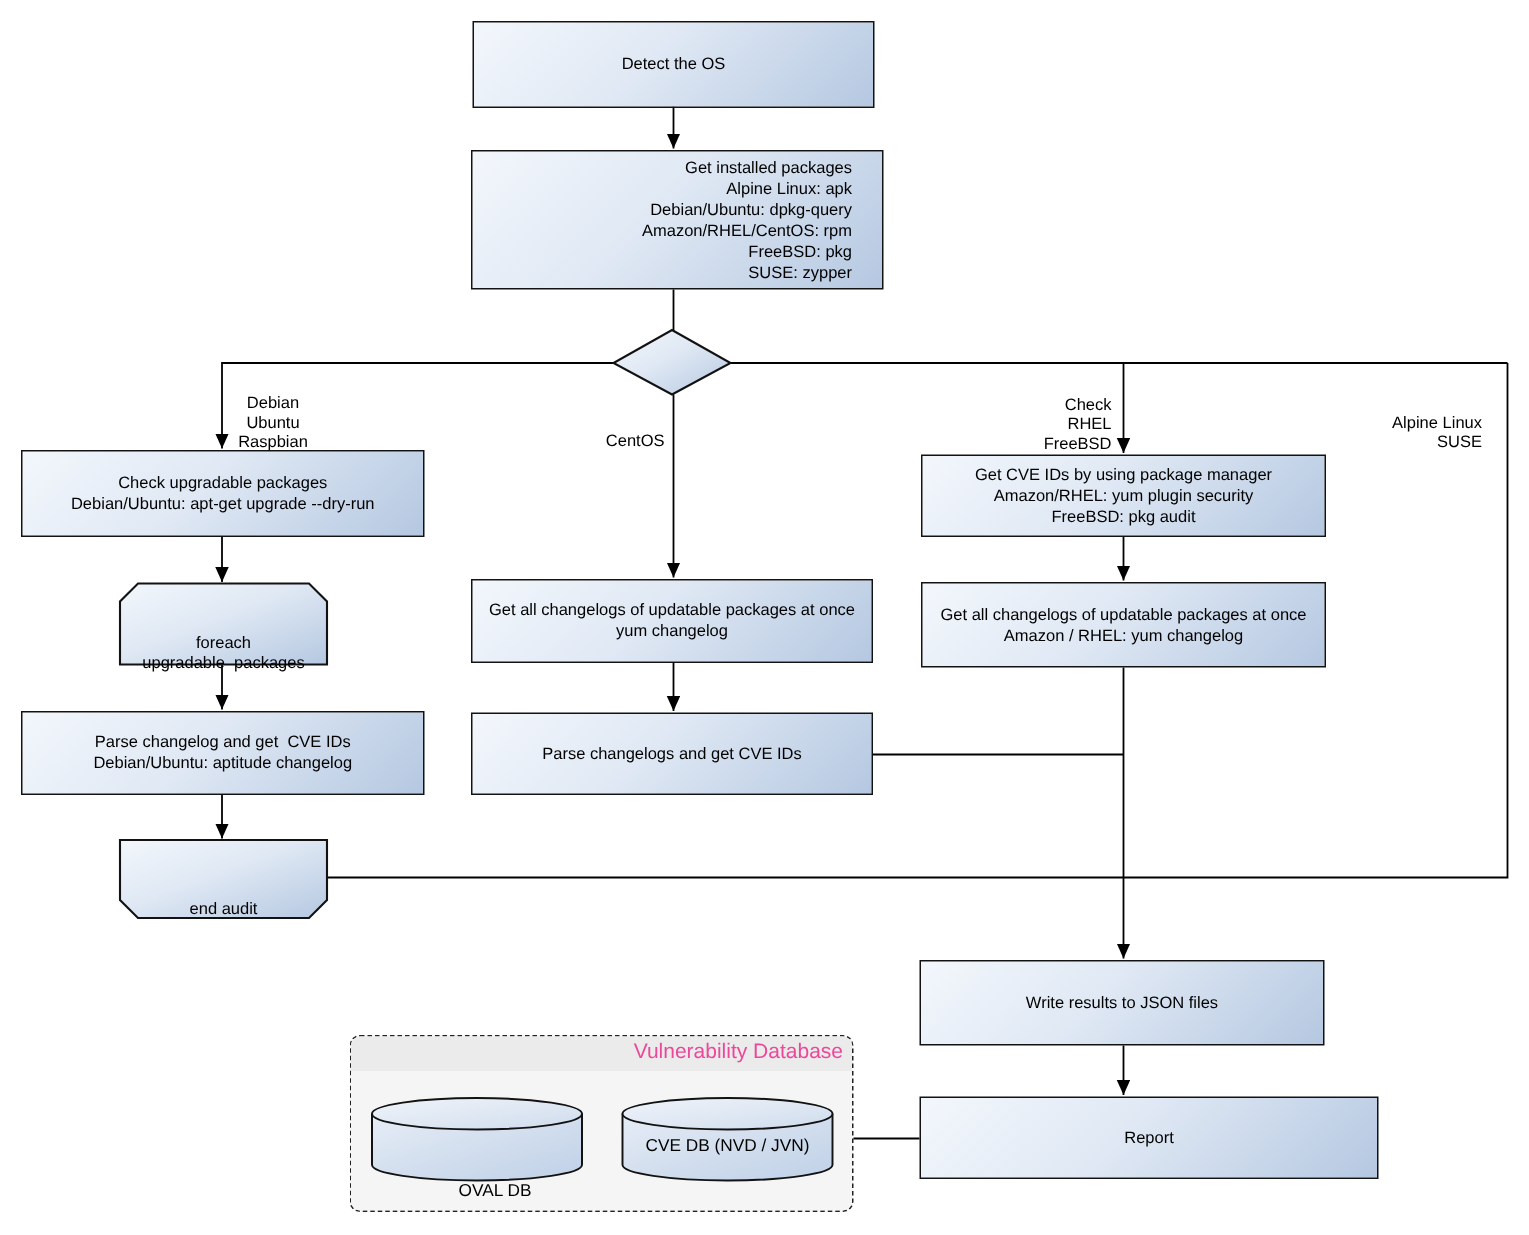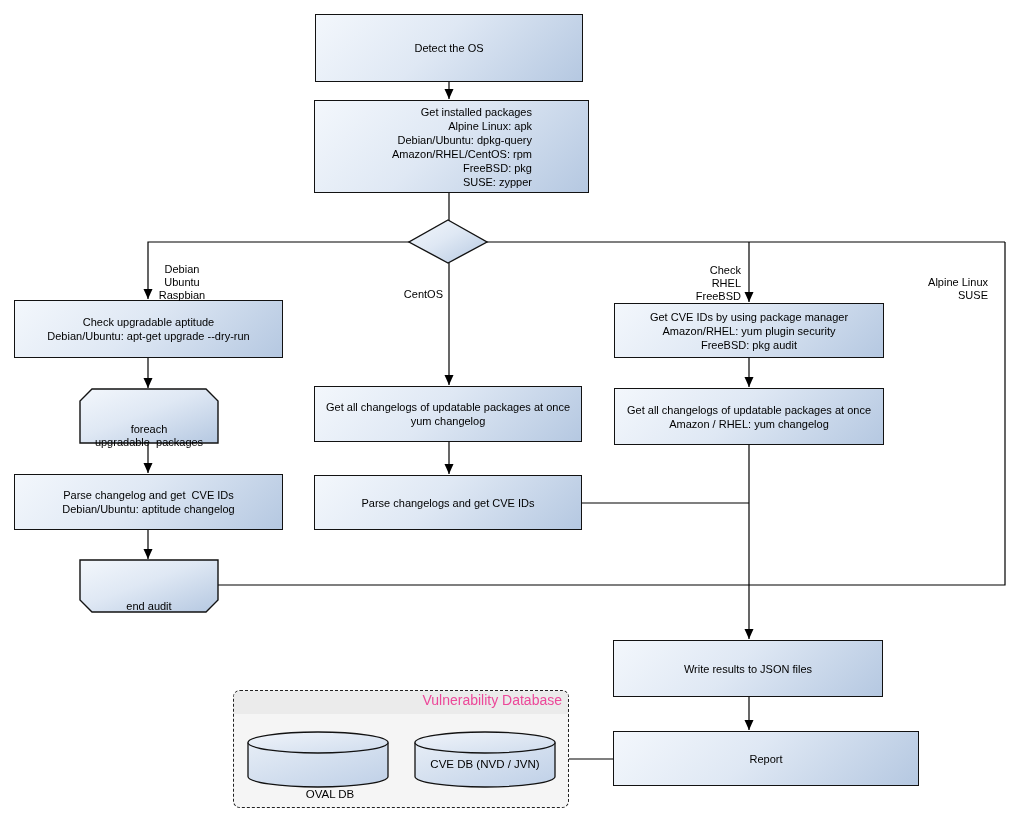--- a/index.html
+++ b/index.html
@@ -28,21 +28,21 @@
   }
   .box-text {
     white-space: pre;
     text-align: center;
     font-size: 11px;
     line-height: 14px;
     color: #000;
   }
   .box.right-list {
     justify-content: flex-end;
-    padding-right: 56px;
+    padding-right: 20px;
   }
   .box.right-list .box-text { text-align: right; }
   
   .label {
     position: absolute;
     white-space: pre;
     font-size: 11px;
     line-height: 13px;
     color: #000;
     z-index: 4;
@@ -154,35 +154,35 @@
       <path d="M248,742.5 v34 a70,10.5 0 0 0 140,0 v-34" fill="url(#cylBodyGrad)" stroke="#121212" stroke-width="1.3"></path>
       <ellipse cx="318" cy="742.5" rx="70" ry="10.5" fill="url(#cylTopGrad)" stroke="#121212" stroke-width="1.3"></ellipse>
     </g>
 
     <g>
       <path d="M415,742.5 v34 a70,10.5 0 0 0 140,0 v-34" fill="url(#cylBodyGrad)" stroke="#121212" stroke-width="1.3"></path>
       <ellipse cx="485" cy="742.5" rx="70" ry="10.5" fill="url(#cylTopGrad)" stroke="#121212" stroke-width="1.3"></ellipse>
     </g>
   </svg>
 
-  <div class="box" style="left:315px; top:14px; width:268px; height:68px;align-items:center;">
+  <div class="box" style="left:315px; top:14px; width:268px; height:58px;align-items:center;">
     <div class="box-text">Detect the OS</div>
   </div>
 
   <div class="box right-list" style="left:314px; top:100px; width:275px; height:93px;">
     <div class="box-text">Get installed packages
 Alpine Linux: apk
 Debian/Ubuntu: dpkg-query
 Amazon/RHEL/CentOS: rpm
 FreeBSD: pkg
 SUSE: zypper</div>
   </div>
 
   <div class="box" style="left:14px; top:300px; width:269px; height:58px;">
-    <div class="box-text">Check upgradable aptitude
+    <div class="box-text">Check upgradable packages
 Debian/Ubuntu: apt-get upgrade --dry-run</div>
   </div>
 
   <div class="label align-center" style="left:80px; top:389px; width:138px; height:54px; display:flex; align-items:center; justify-content:center;border-radius:24px;">foreach
 upgradable  packages</div>
 
   <div class="box" style="left:14px; top:474px; width:269px; height:56px;">
     <div class="box-text">Parse changelog and get  CVE IDs
 Debian/Ubuntu: aptitude changelog</div>
   </div>

